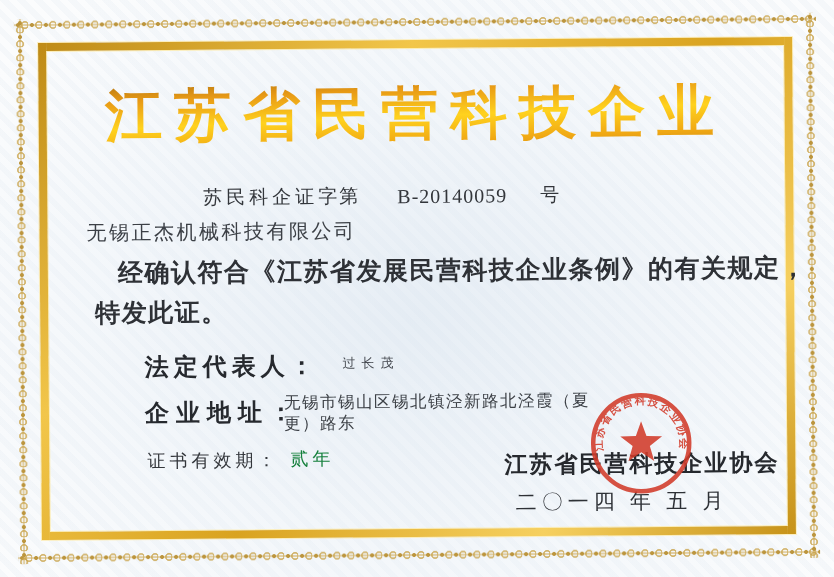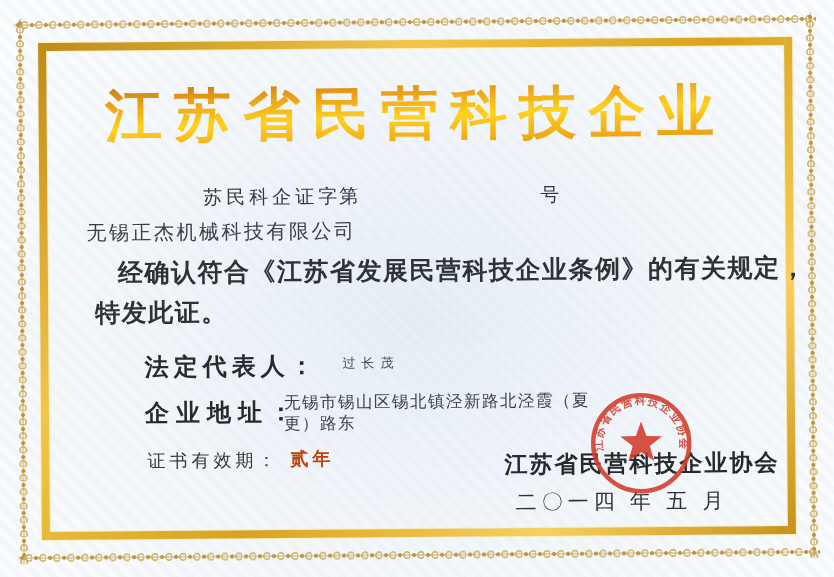--- a/index.html
+++ b/index.html
@@ -81,21 +81,21 @@
   .body2 { top: 294px; left: 95px; font-size: 25px; font-weight: bold; letter-spacing: 1.5px; color: #2e3136; }
 
   .label { font-weight: bold; color: #26292e; }
   .legal-label { top: 349px; left: 144px; font-size: 24px; letter-spacing: 5px; }
   .legal-value { top: 354px; left: 342px; font-size: 13px; letter-spacing: 6px; color: #474b52; }
 
   .addr-label { top: 395px; left: 144px; font-size: 24px; letter-spacing: 7px; }
   .addr-value { top: 391px; left: 283px; font-size: 16.5px; line-height: 21px; letter-spacing: 1.5px; color: #3c4046; white-space: normal; width: 320px; }
 
   .validity-label { top: 447px; left: 146px; font-size: 18px; letter-spacing: 4px; color: #34373c; }
-  .validity-value { top: 446px; left: 289px; font-size: 18px; letter-spacing: 4px; color: #c2410c; font-weight: bold; }
+  .validity-value { top: 446px; left: 289px; font-size: 18px; letter-spacing: 4px; color: #15803d; }
 
   .issuer { top: 450px; left: 503px; font-size: 23px; font-weight: bold; letter-spacing: 2px; color: #26292e; }
   .date { top: 489px; left: 514px; font-size: 21px; letter-spacing: 5px; color: #2e3136; }
 
   .seal { top: 390px; left: 586px; width: 108px; height: 108px; opacity: 0.88; }
 </style>
 </head>
 <body>
 
 <div class="paper"></div>
@@ -107,20 +107,21 @@
   <div class="lace lace-v lace-left"></div>
   <div class="lace lace-v lace-right"></div>
 
   <div class="gold-frame"></div>
 
   <div class="abs title">江苏省民营科技企业</div>
 
   <div class="abs certno-row ink">
     <span class="abs certno-prefix">苏民科企证字</span>
     <span class="abs certno-di">第</span>
+    <span class="abs certno-number">B-20140059</span>
     <span class="abs certno-hao">号</span>
   </div>
 
   <div class="abs company">无锡正杰机械科技有限公司</div>
 
   <div class="abs body1">经确认符合《江苏省发展民营科技企业条例》的有关规定，</div>
   <div class="abs body2">特发此证。</div>
 
   <div class="abs label legal-label">法定代表人：</div>
   <div class="abs legal-value">过长茂</div>

